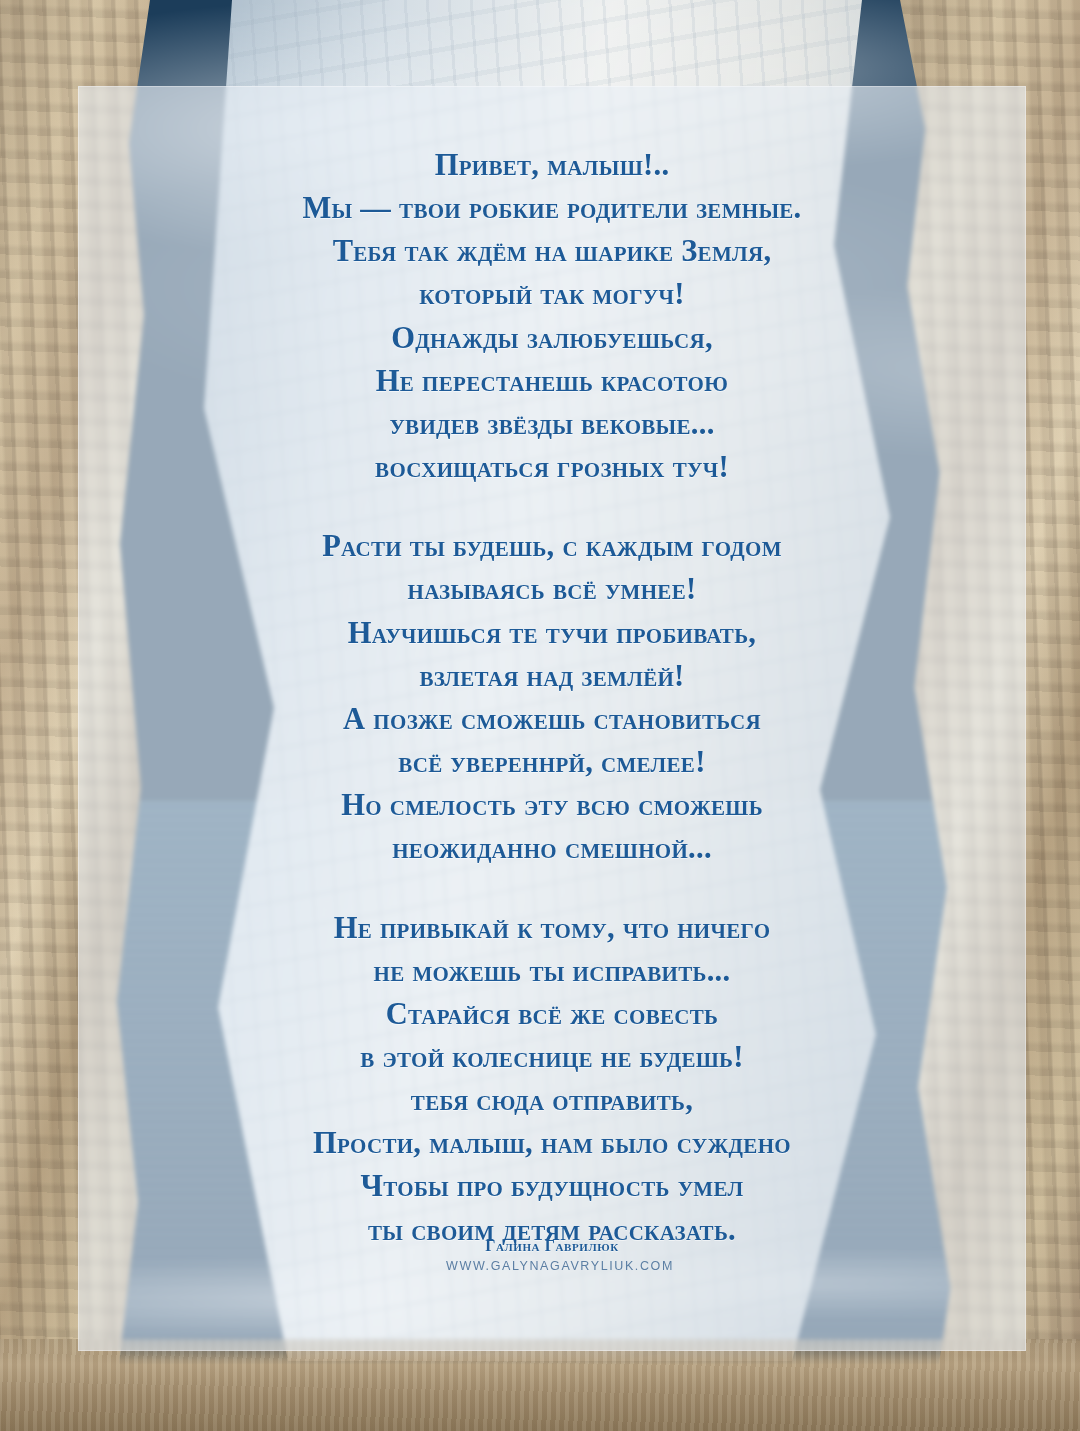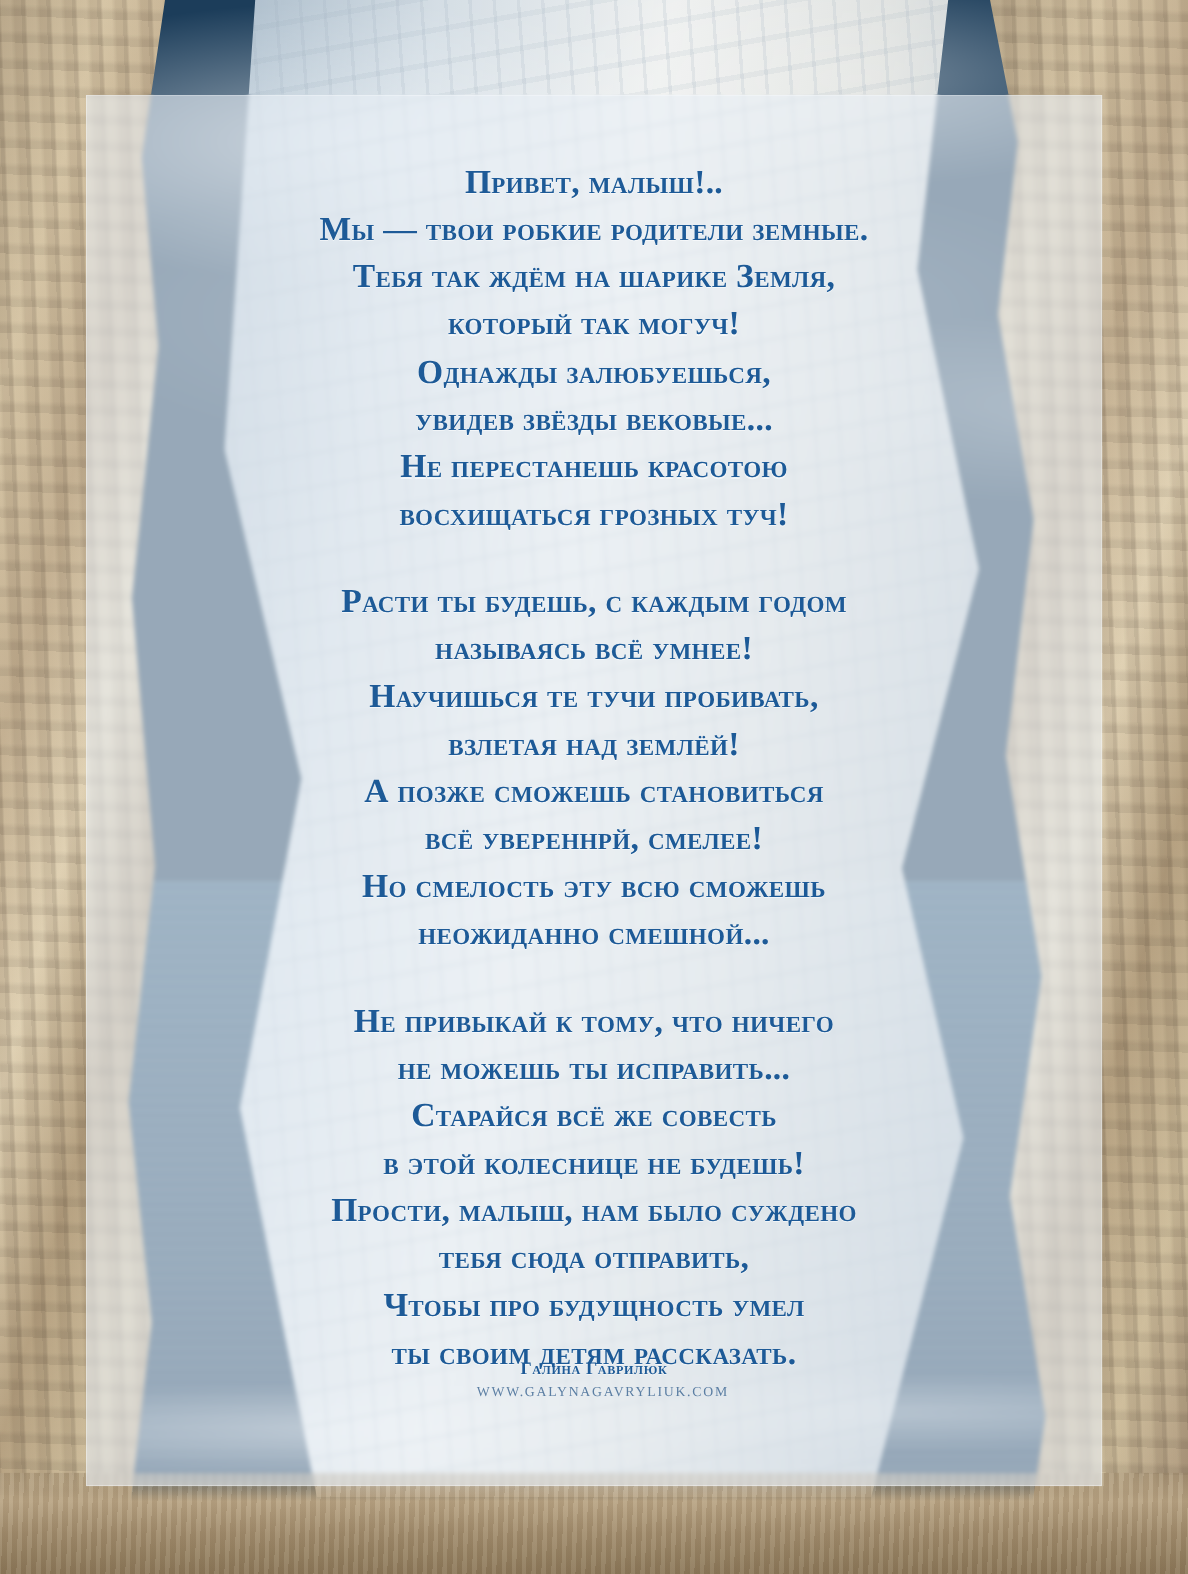--- a/index.html
+++ b/index.html
@@ -164,20 +164,21 @@
   
   .card {
     position: absolute;
     left: 78px;
     top: 86px;
     width: 924px;
     height: 1265px;
     background: rgba(233, 240, 246, 0.60);
     box-shadow: 0 0 0 1px rgba(255,255,255,.35) inset;
     backdrop-filter: blur(2px);
+    padding-left: 24px;
   }
 
   .poem {
     position: absolute;
     left: 0; right: 0;
     top: 58px;
     text-align: center;
     color: #1d5a97;
     font-family: "Liberation Serif", serif;
     font-weight: 700;
@@ -201,21 +202,21 @@
     font-family: "Liberation Serif", serif;
     font-variant: small-caps;
     font-weight: 700;
     font-size: 16px;
     color: #1d5a97;
     letter-spacing: .6px;
     text-shadow: 0 1px 0 rgba(255,255,255,.5);
   }
   .website {
     margin-top: 4px;
-    font-family: Liberation Serif, serif;
+    font-family: Liberation Sans, sans-serif;
     font-variant: small-caps;
     font-size: 12.5px;
     letter-spacing: 1.6px;
     color: #5b7ea3;
     margin-left: 16px;
   }
 </style>
 </head>
 <body>
 
@@ -236,43 +237,43 @@
   <div class="card">
 
     <div class="poem">
 
       <div class="stanza">
         <div class="line">Привет, малыш!..</div>
         <div class="line">Мы — твои робкие родители земные.</div>
         <div class="line">Тебя так ждём на шарике Земля,</div>
         <div class="line">который так могуч!</div>
         <div class="line">Однажды залюбуешься,</div>
+        <div class="line">Не перестанешь красотою</div>
         <div class="line">увидев звёзды вековые...</div>
-        <div class="line">Не перестанешь красотою</div>
         <div class="line">восхищаться грозных туч!</div>
       </div>
 
       <div class="stanza">
         <div class="line">Расти ты будешь, с каждым годом</div>
         <div class="line">называясь всё умнее!</div>
         <div class="line">Научишься те тучи пробивать,</div>
         <div class="line">взлетая над землёй!</div>
         <div class="line">А позже сможешь становиться</div>
         <div class="line">всё увереннрй, смелее!</div>
         <div class="line">Но смелость эту всю сможешь</div>
         <div class="line">неожиданно смешной...</div>
       </div>
 
       <div class="stanza">
         <div class="line">Не привыкай к тому, что ничего</div>
         <div class="line">не можешь ты исправить...</div>
         <div class="line">Старайся всё же совесть</div>
         <div class="line">в этой колеснице не будешь!</div>
+        <div class="line">тебя сюда отправить,</div>
         <div class="line">Прости, малыш, нам было суждено</div>
-        <div class="line">тебя сюда отправить,</div>
         <div class="line">Чтобы про будущность умел</div>
         <div class="line">ты своим детям рассказать.</div>
       </div>
 
     </div>
 
     <div class="signature">
       <div class="author">Галина Гаврилюк</div>
       <div class="website">WWW.GALYNAGAVRYLIUK.COM</div>
     </div>

